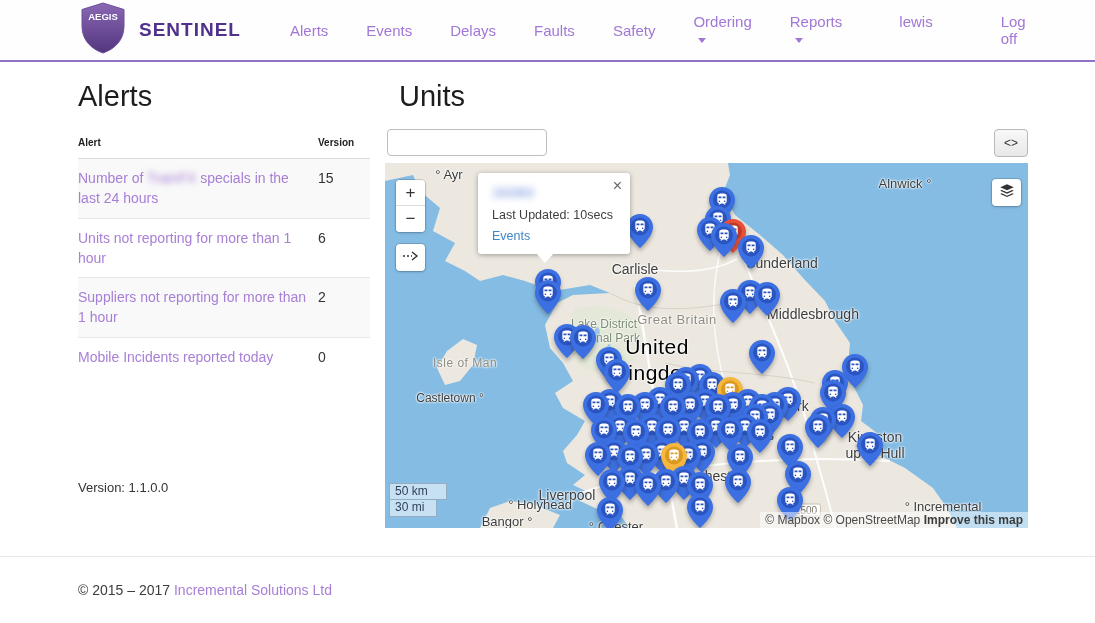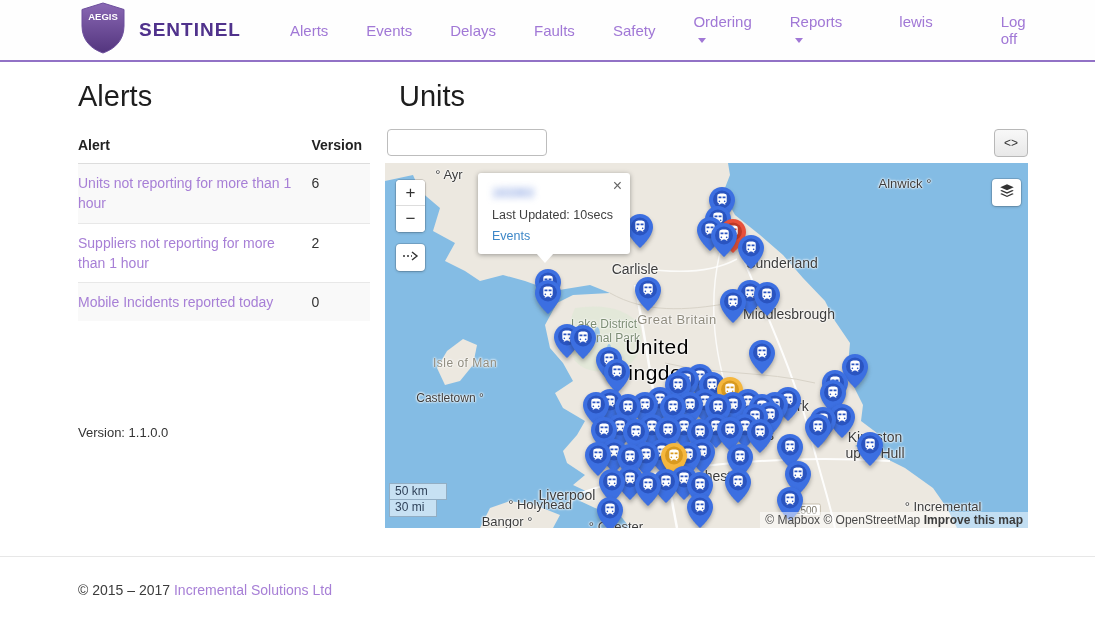--- a/index.html
+++ b/index.html
@@ -20,21 +20,21 @@
 
   
   .content { display:flex; padding:18px 0 0 78px; }
   .left-col { width:292px; flex:0 0 292px; }
   .right-col { margin-left:15px; width:643px; }
   h1.section { font-size:29px; font-weight:500; color:#1d1d1d; margin-bottom:16px; }
   .right-col h1.section { margin-left:14px; }
 
   
   table.alerts { width:100%; border-collapse:collapse; font-size:14px; }
-  table.alerts th { text-align:left; color:#222; padding:8px 8px 10px 0; border-bottom:1px solid #ddd; font-size:14px; }
+  table.alerts th { text-align:left; color:#222; padding:8px 8px 10px 0; border-bottom:1px solid #ddd; font-size:10px; }
   table.alerts td { padding:9px 8px 9px 0; vertical-align:top; border-top:1px solid #e8e8e8; line-height:1.45; }
   table.alerts tbody tr:nth-child(odd) { background:#f9f9f9; }
   td.status { color:#333; width:52px; }
   a.alert-link { color:#a77fd6; text-decoration:none; cursor:pointer; }
   .blurred-word { filter:blur(3px); }
 
   .version { font-size:13px; color:#333; margin-top:104px; }
 
   
   .units-toolbar { display:flex; justify-content:space-between; align-items:flex-start; margin:2px 0 6px 2px; }
@@ -135,20 +135,24 @@
     <h1 class="section">Alerts</h1>
     <table class="alerts">
       <thead>
         <tr>
           <th>Alert</th>
           <th>Version</th>
         </tr>
       </thead>
       <tbody>
           <tr>
+            <td><a class="alert-link"><span>Number of </span><span class="blurred-word">TrainFX</span><span> specials in the last 24 hours</span></a></td>
+            <td class="status">15</td>
+          </tr>
+          <tr>
             <td><a class="alert-link"><span>Units not reporting for more than 1 hour</span></a></td>
             <td class="status">6</td>
           </tr>
           <tr>
             <td><a class="alert-link"><span>Suppliers not reporting for more than 1 hour</span></a></td>
             <td class="status">2</td>
           </tr>
           <tr>
             <td><a class="alert-link"><span>Mobile Incidents reported today</span></a></td>
             <td class="status">0</td>
@@ -195,21 +199,21 @@
           </div>
           <div class="maplabel" style="left: 520px; top: 20px;">
             <div>Alnwick °</div>
           </div>
           <div class="maplabel" style="left: 250px; top: 106px; font-size: 14px;">
             <div>Carlisle</div>
           </div>
           <div class="maplabel" style="left: 397px; top: 100px; font-size: 14px;">
             <div>Sunderland</div>
           </div>
-          <div class="maplabel" style="left: 404px; top: 151px; font-size: 14px;">
+          <div class="maplabel" style="left: 428px; top: 151px; font-size: 14px;">
             <div>Middlesbrough</div>
           </div>
           <div class="maplabel region" style="left: 292px; top: 156px;">
             <div>Great Britain</div>
           </div>
           <div class="maplabel park" style="left: 219px; top: 168px;">
             <div>Lake District</div>
             <div>National Park</div>
           </div>
           <div class="maplabel region" style="left: 80px; top: 200px; font-size: 12px;">

